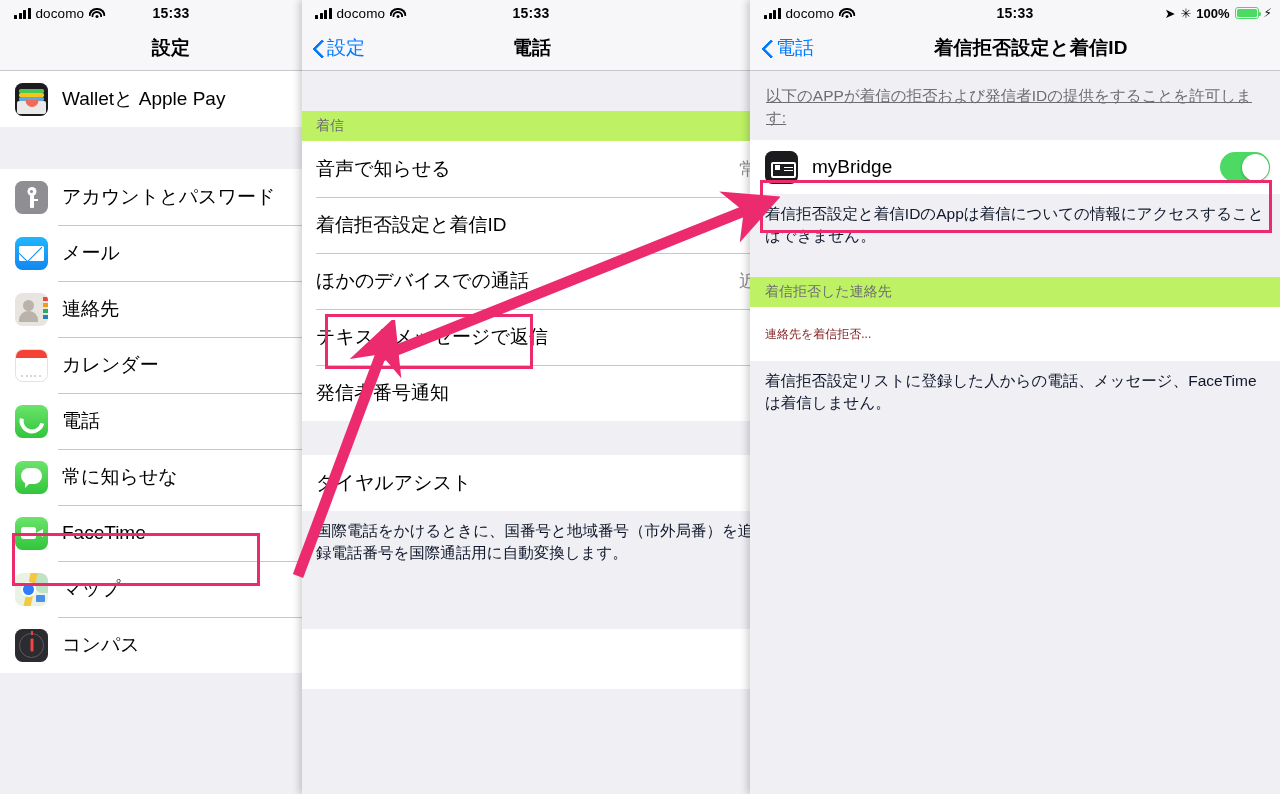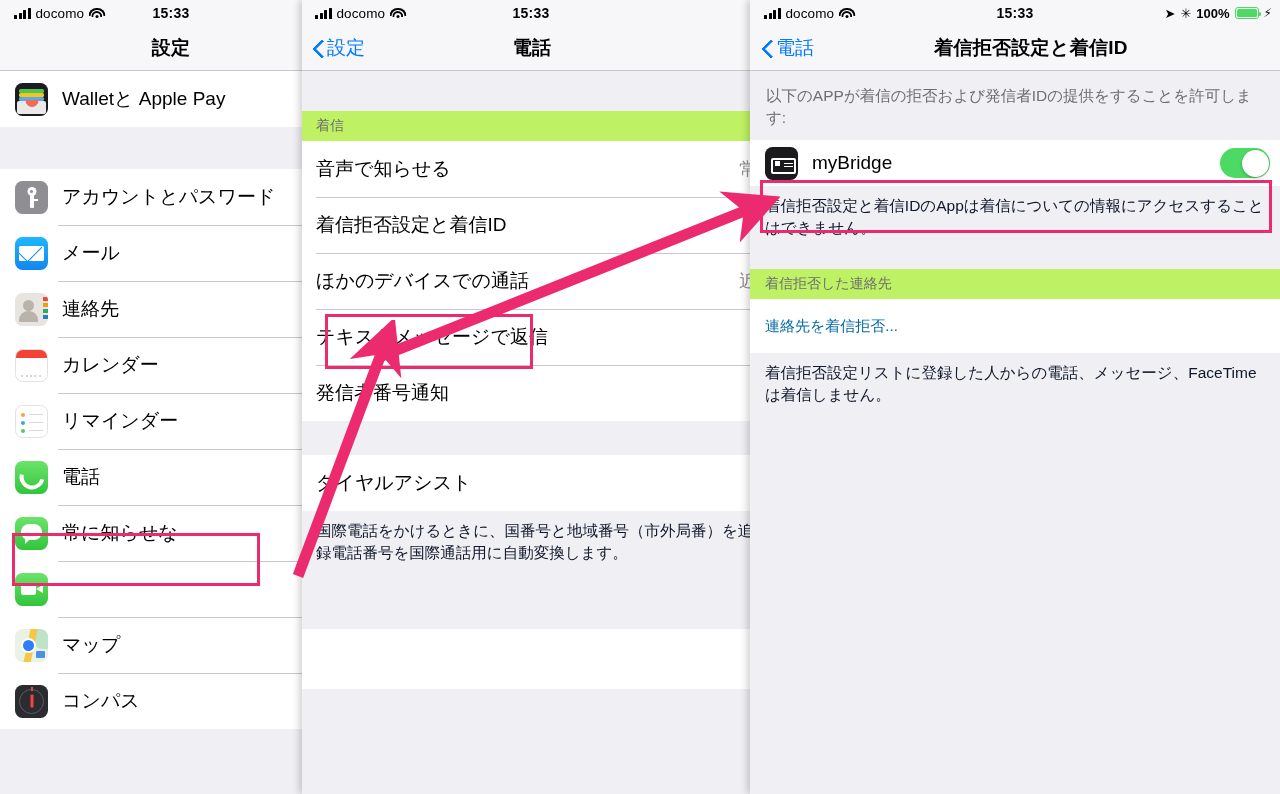--- a/index.html
+++ b/index.html
@@ -249,24 +249,25 @@
     padding: 9px 15px 14px 15px;
     box-sizing: border-box;
   }
   .intro-note {
     background: #efeff4;
     color: #6d6d72;
     font-size: 15.5px;
     line-height: 1.42;
     padding: 14px 16px 11px 16px;
     box-sizing: border-box;
+    text-decoration: underline;
   }
   .link-row {
-    color: #0369a1;
-    font-size: 15px;
+    color: #7f1d1d;
+    font-size: 12px;
   }
 
   
   .switch {
     width: 50px; height: 30px;
     border-radius: 16px;
     background: #4cd964;
     position: relative;
     flex: 0 0 auto;
     margin-right: 10px;
@@ -519,46 +520,36 @@
           <span class="row-label">連絡先</span>
         </div>
         <div class="row">
           <span class="app-icon ic-cal">
             <i class="top"></i>
             <i class="dots"><i></i><i></i><i></i><i></i><i></i></i>
           </span>
           <span class="row-label">カレンダー</span>
         </div>
         <div class="row">
-          <span class="app-icon ic-rem">
-            <i class="d d1"></i>
-              <i class="d d2"></i>
-              <i class="d d3"></i>
-            <i class="ln n1"></i>
-              <i class="ln n2"></i>
-              <i class="ln n3"></i>
-          </span>
-          <span class="row-label">リマインダー</span>
-        </div>
-        <div class="row">
           <span class="app-icon ic-phone">
               <i class="h"></i>
             </span>
           <span class="row-label">電話</span>
         </div>
         <div class="row">
           <span class="app-icon ic-msg">
               <i class="b"></i>
             </span>
           <span class="row-label">常に知らせな</span>
         </div>
         <div class="row">
           <span class="app-icon ic-ft">
               <i class="cam"></i>
             </span>
+          <span class="row-label">FaceTime</span>
         </div>
         <div class="row">
           <span class="app-icon ic-maps">
             <i class="water"></i>
               <i class="road"></i>
               <i class="pin"></i>
               <i class="sign"></i>
           </span>
           <span class="row-label">マップ</span>
         </div>
@@ -683,21 +674,21 @@
         <div class="nav-back">
           <span class="chev"></span>
           <span>電話</span>
         </div>
         <div class="nav-title">着信拒否設定と着信ID</div>
       </div>
 
       <div class="intro-note">以下のAPPが着信の拒否および発信者IDの提供をすることを許可します:</div>
 
       <div class="group">
-        <div class="row nosep" style="height:46px">
+        <div class="row nosep" style="height:54px">
           <span class="app-icon ic-mybridge">
               <i class="card"></i>
             </span>
           <span class="row-label">myBridge</span>
           <span class="switch">
               <i class="knob"></i>
             </span>
         </div>
       </div>
 

